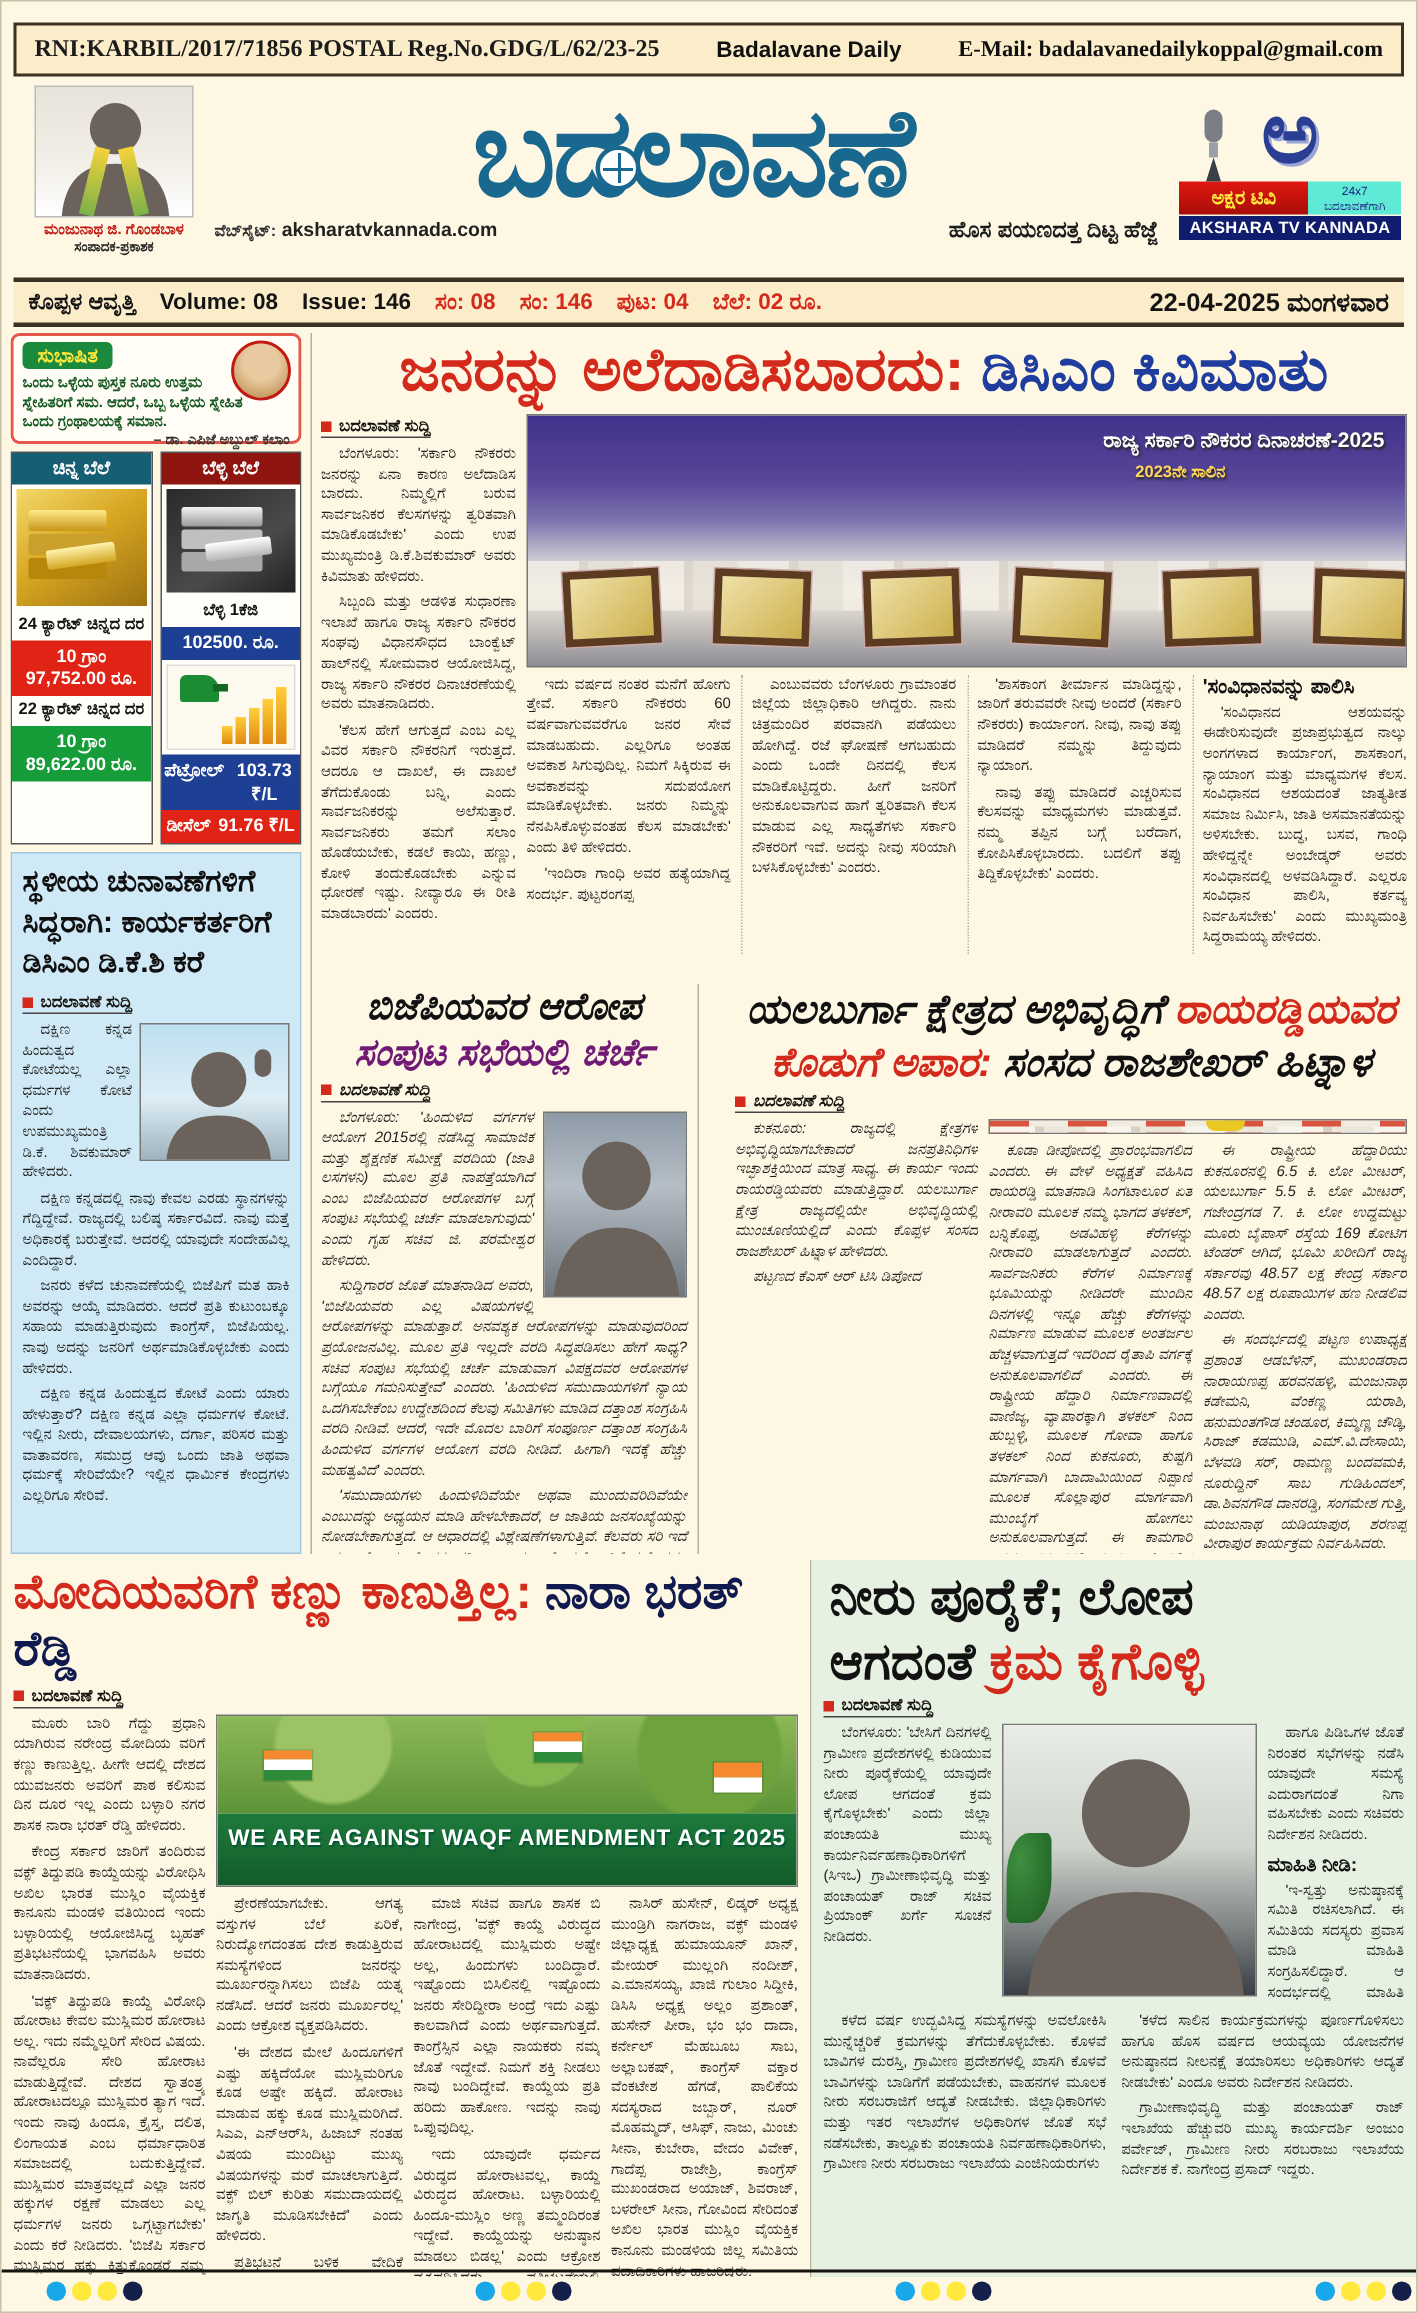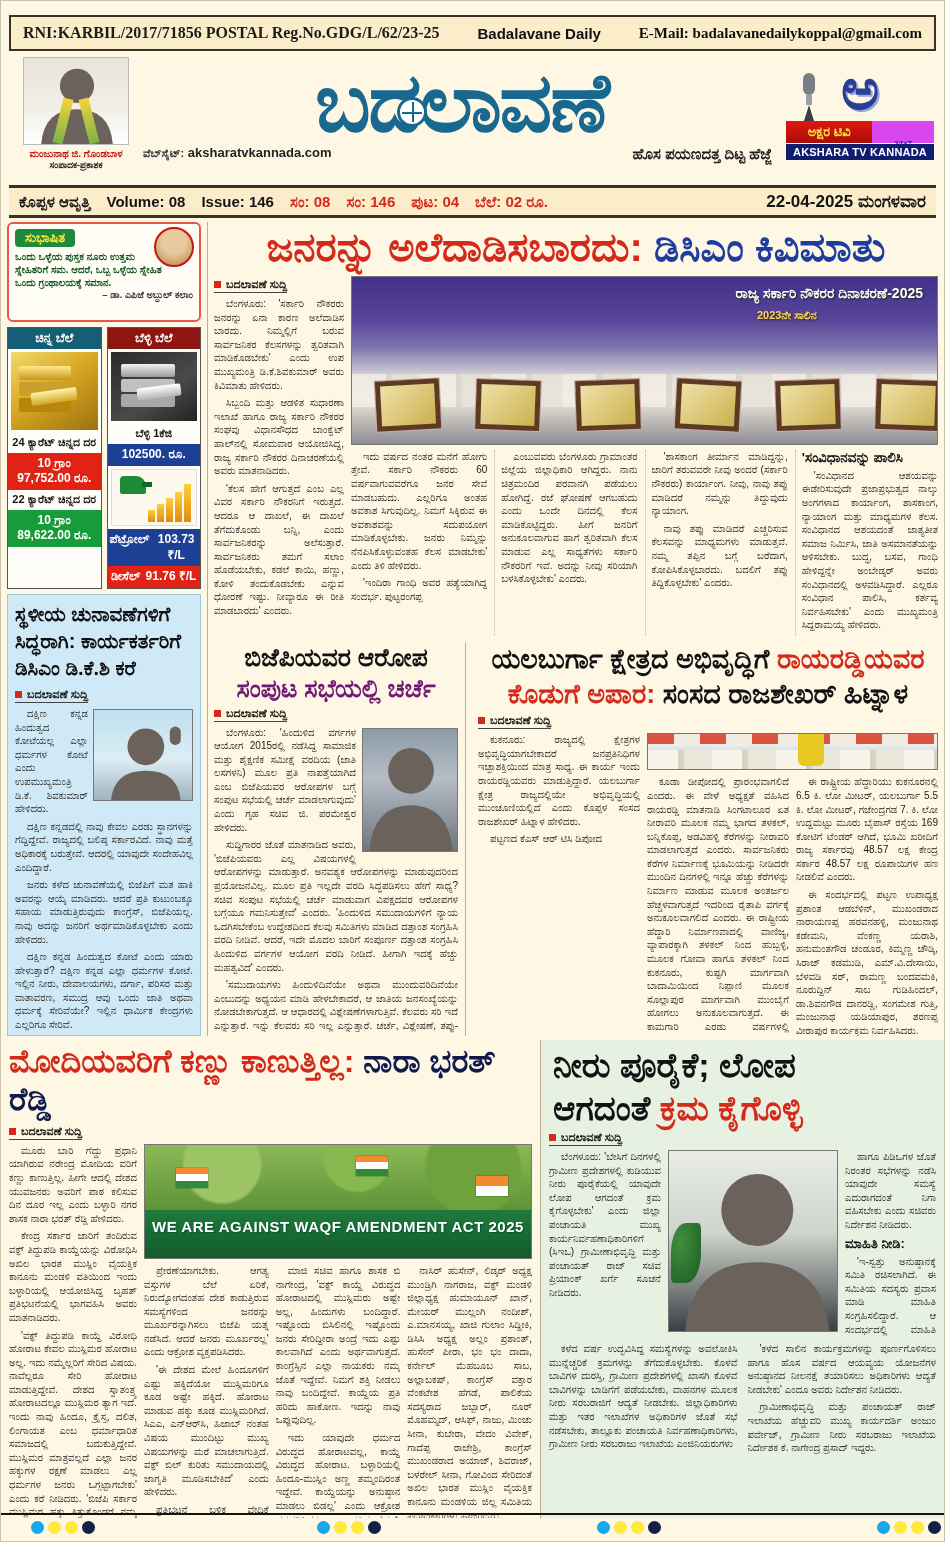--- a/index.html
+++ b/index.html
@@ -29,35 +29,35 @@
   .compass:after { content:""; position:absolute; top:12px; left:2px; height:2px; width:20px; background:#19688f; }
   .under-title { display:flex; justify-content:space-between; padding:0 14px 0 6px; margin-top:-4px; }
   .website { font-size:13px; font-weight:bold; color:#222; }
   .website .wlabel { font-size:11px; color:#333; }
   .tagline { font-size:15px; font-weight:bold; color:#1c1c1c; }
   .tvlogo { width:148px; position:relative; padding-top:2px; text-align:center; }
   .tv-letter { font-size:58px; font-weight:bold; color:#2a3f94; line-height:60px; text-shadow:2px 2px 0 #9aa6d8; }
   .tv-mic { position:absolute; left:8px; top:14px; }
   .tv-mid { display:flex; height:22px; margin-top:2px; }
   .tv-red { flex:1.4; background:linear-gradient(180deg,#e01710,#a80d08); color:#ffe93c; font-weight:bold; font-size:13px; line-height:22px; }
-  .tv-yel { flex:1; background:#d946ef; color:#1d1d80; font-weight:bold; font-size:8px; line-height:1.2; padding-top:18px; }
+  .tv-yel { flex:1; background:#5eead4; color:#1d1d80; font-weight:normal; font-size:8px; line-height:1.2; padding-top:2px; }
   .tv-band { background:#101c6e; color:#fff; font-weight:bold; font-size:11px; padding:2px 0; margin-top:1px; letter-spacing:0.2px; }
 
   
   .issuebar { margin:2px 8px 0 8px; border-top:3px solid #3c3224; border-bottom:3px solid #3c3224; background:#fbedca; display:flex; align-items:center; gap:16px; padding:4px 10px; height:33px; font-weight:bold; font-size:15px; color:#141414; }
   .issuebar .red { color:#d42a1c; }
   .issuebar .date { margin-left:auto; font-size:17px; }
 
   
   .content { display:flex; gap:6px; padding:4px 6px 0 6px; height:818px; }
   .sidebar { width:194px; display:flex; flex-direction:column; gap:5px; overflow:hidden; }
   .mainarea { flex:1; border-left:1px solid #b9b09a; padding-left:6px; overflow:hidden; }
 
   
-  .subh { border:2px solid #e4574a; border-radius:6px; background:#fffdf6; padding:4px 6px 5px 6px; position:relative; height:100px; }
+  .subh { border:2px solid #e4574a; border-radius:6px; background:#fffdf6; padding:4px 6px 5px 6px; position:relative; height:74px; }
   .subh .chip { display:inline-block; background:#1c8a3c; color:#ffe93c; font-weight:bold; font-size:13px; padding:1px 10px; border-radius:4px; }
   .subh .kalam { position:absolute; right:5px; top:3px; width:40px; height:40px; border-radius:50%; border:2px solid #c21a12; background:radial-gradient(circle at 50% 35%,#e8c9a0 0 40%,#cfa670 70%,#b0823f 100%); overflow:hidden; }
   .subh .quote { font-size:10px; font-weight:bold; color:#14571f; margin-top:3px; line-height:1.3; width:152px; }
   .subh .author { font-size:9.5px; font-weight:bold; color:#333; text-align:right; }
   .ratebar-row { display:flex; gap:5px; height:262px; }
   .ratebox { flex:1; border:1px solid #555; background:#fffef8; display:flex; flex-direction:column; overflow:hidden; }
   .ratebox .rhead { color:#fff; font-weight:bold; font-size:12.5px; text-align:center; padding:3px 0; }
   .gold .rhead { background:#155e74; }
   .silver .rhead { background:#8e1510; }
   .goldimg { height:78px; margin:3px; background:linear-gradient(145deg,#f3d96b 0%,#d8a722 45%,#9c7211 100%); position:relative; }
@@ -103,21 +103,21 @@
   .lead-photo .banner1 { position:absolute; right:14px; top:8px; color:#fff; font-weight:bold; font-size:14px; text-shadow:1px 1px 2px #221; }
   .lead-photo .banner2 { position:absolute; right:120px; top:32px; color:#ffd75e; font-weight:bold; font-size:11px; text-shadow:1px 1px 2px #221; }
   .crowd { position:absolute; left:0; right:0; top:58%; height:20%; background:repeating-linear-gradient(90deg,#f4f0e6 0 34px,#ddd6c8 34px 40px,#e9e4d8 40px 70px); opacity:.8; }
   .cert { position:absolute; bottom:14px; width:64px; height:50px; background:linear-gradient(135deg,#efe1a8,#cdb04e); border:5px solid #5d3b20; box-shadow:0 0 0 1px #caa; }
   .lead-cols { display:flex; gap:7px; flex:1; }
   .lead-cols .ncol { flex:1; border-left:1px dotted #bbb09b; padding-left:6px; }
   .lead-cols .ncol:first-child { border-left:none; padding-left:0; }
   .subhead4 { font-size:13.5px; font-weight:bold; color:#111; margin-bottom:3px; }
 
   
-  .midrow { display:flex; gap:12px; margin-top:6px; height:400px; overflow:hidden; }
+  .midrow { display:flex; gap:24px; margin-top:20px; height:400px; overflow:hidden;font-style:italic; }
   .bjp { width:252px; flex:none; border-right:1px solid #b9b09a; padding-right:7px; overflow:hidden; }
   .bjp h2 { text-align:center; font-size:25px; line-height:1.25; color:#111; }
   .bjp h2 .l2 { color:#701a75; display:block; }
   .bjp-photo { float:right; width:96px; height:124px; margin:2px 0 4px 6px; background:linear-gradient(180deg,#8d9aa6 0%,#b5bec6 40%,#6e767e 100%); }
   .yel { flex:1; overflow:hidden; }
   .yel h2 { text-align:center; font-size:27px; line-height:1.3; color:#111; }
   .yel h2 .red { color:#d42a1c; }
   .yel-body { display:flex; gap:7px; margin-top:3px; height:318px; }
   .yel-c1 { width:162px; flex:none; }
   .yel-right { flex:1; display:flex; flex-direction:column; gap:5px; }

